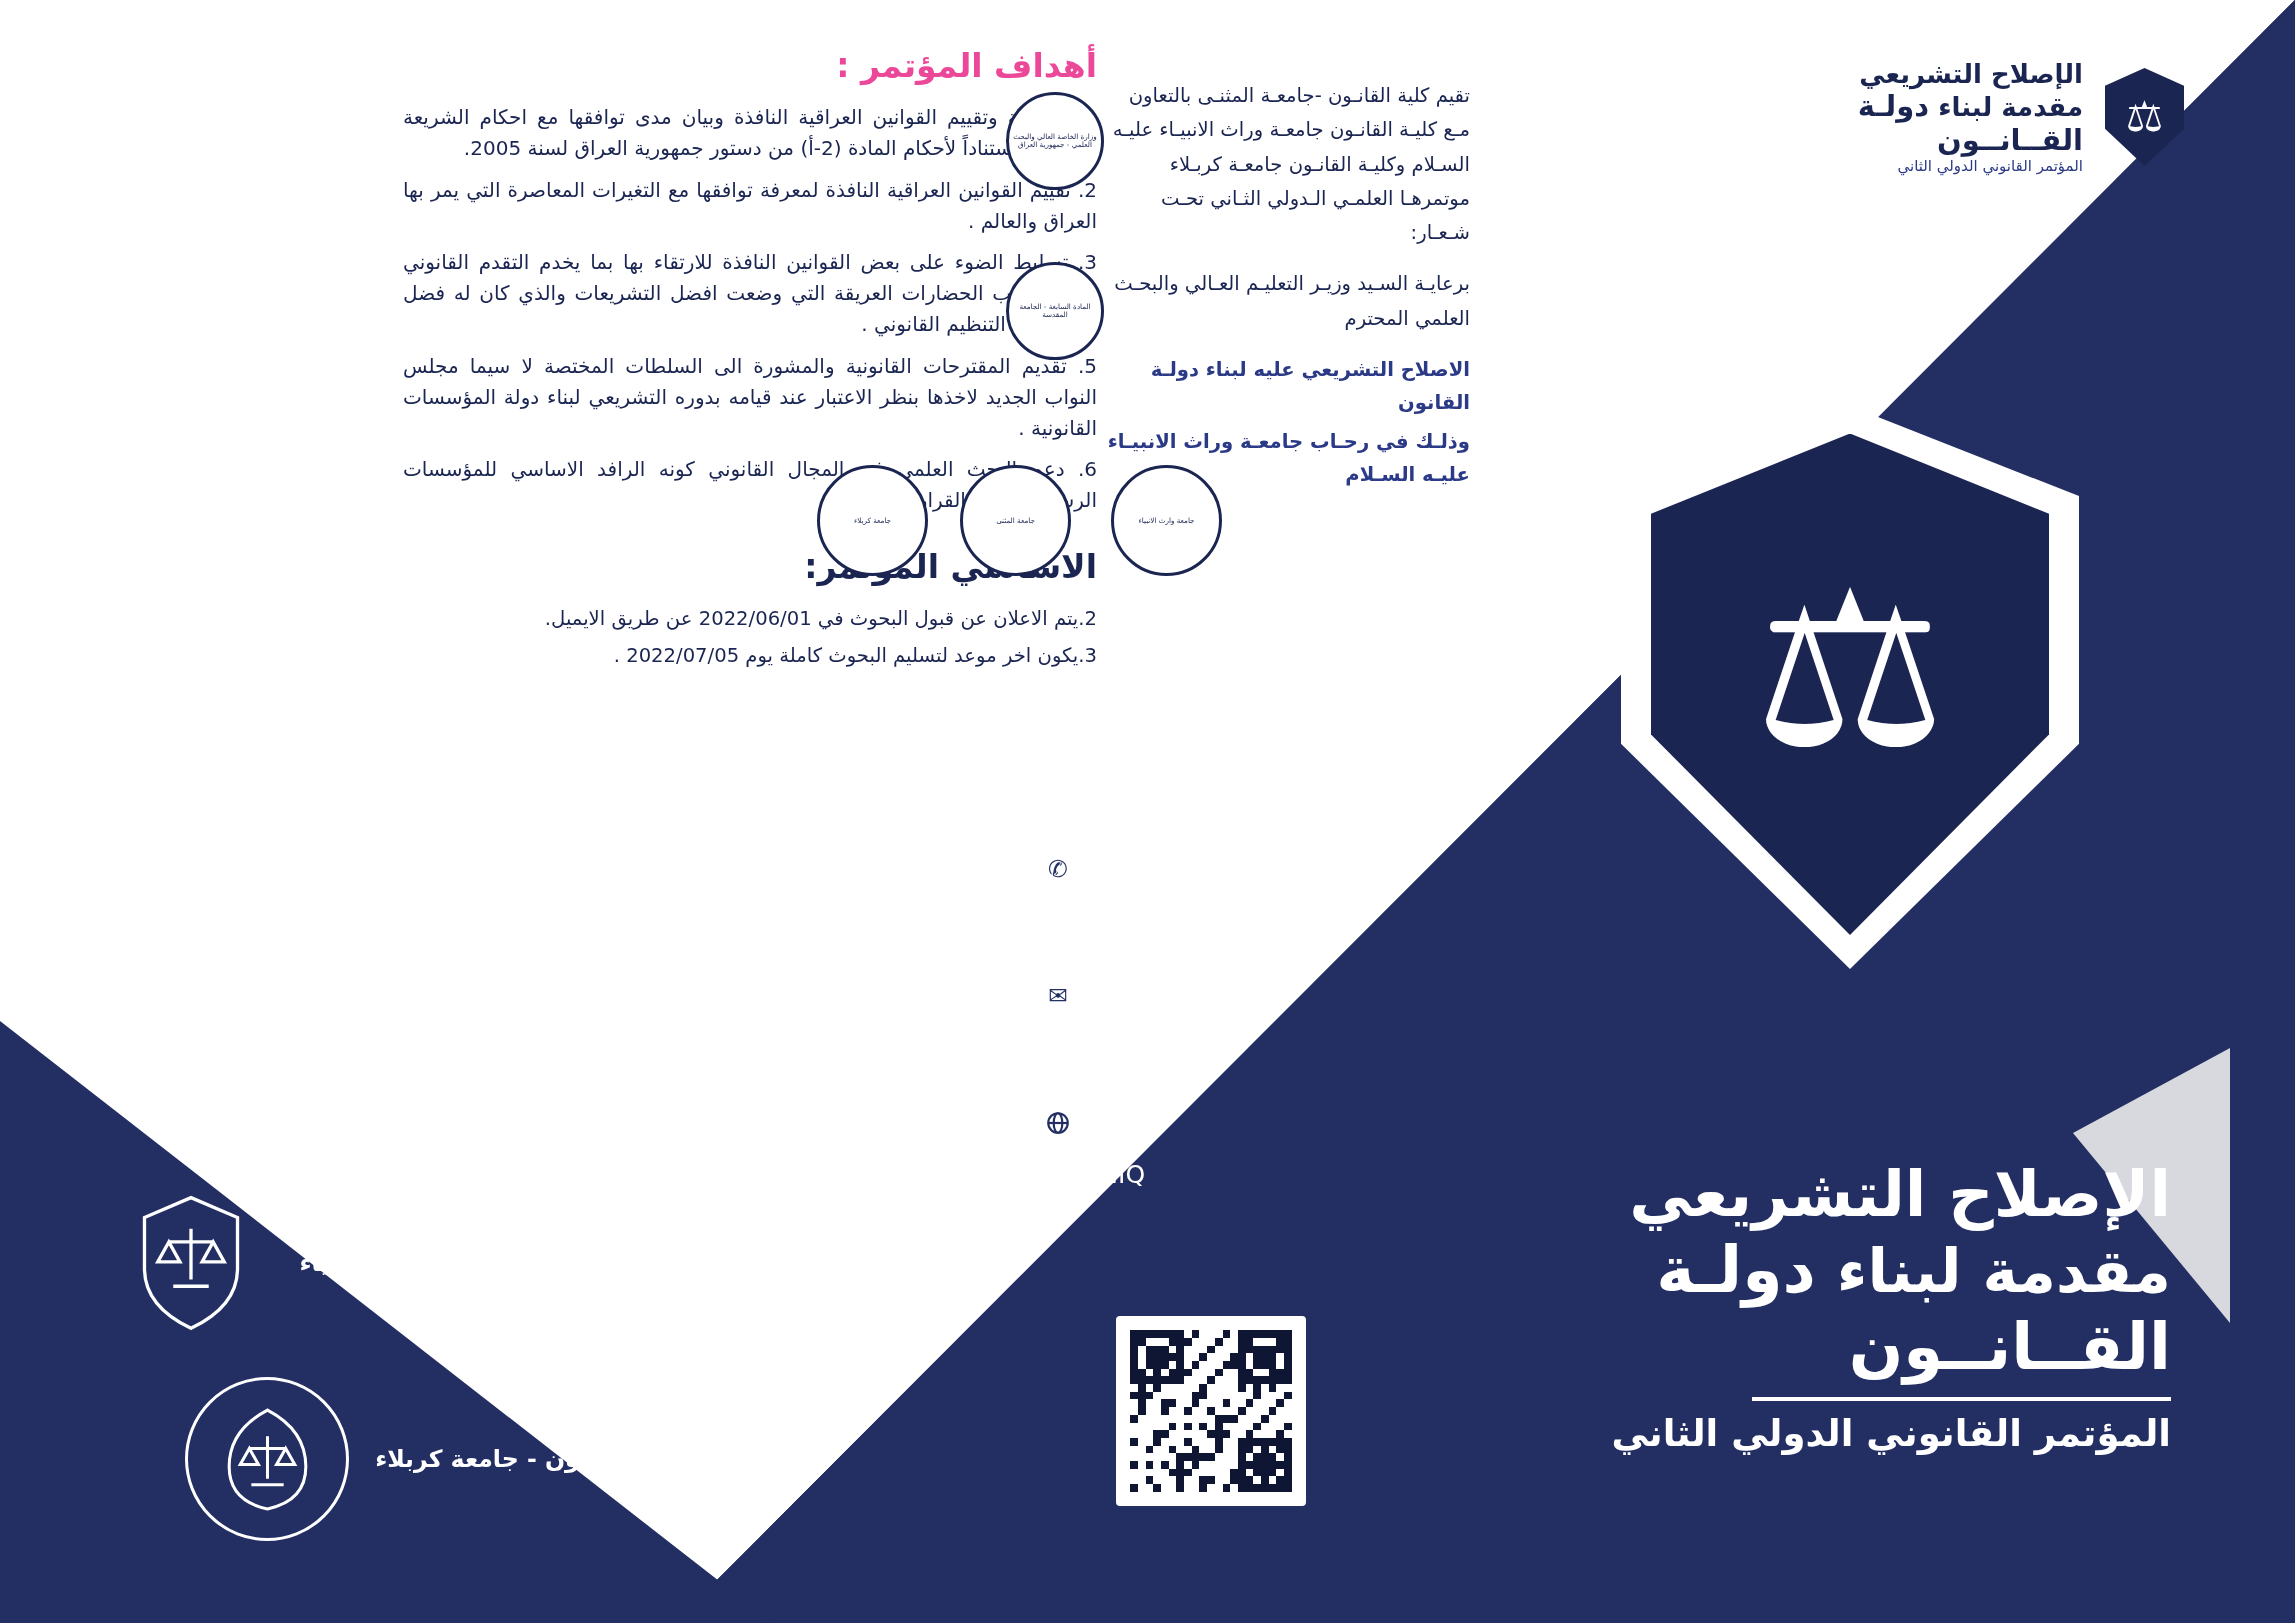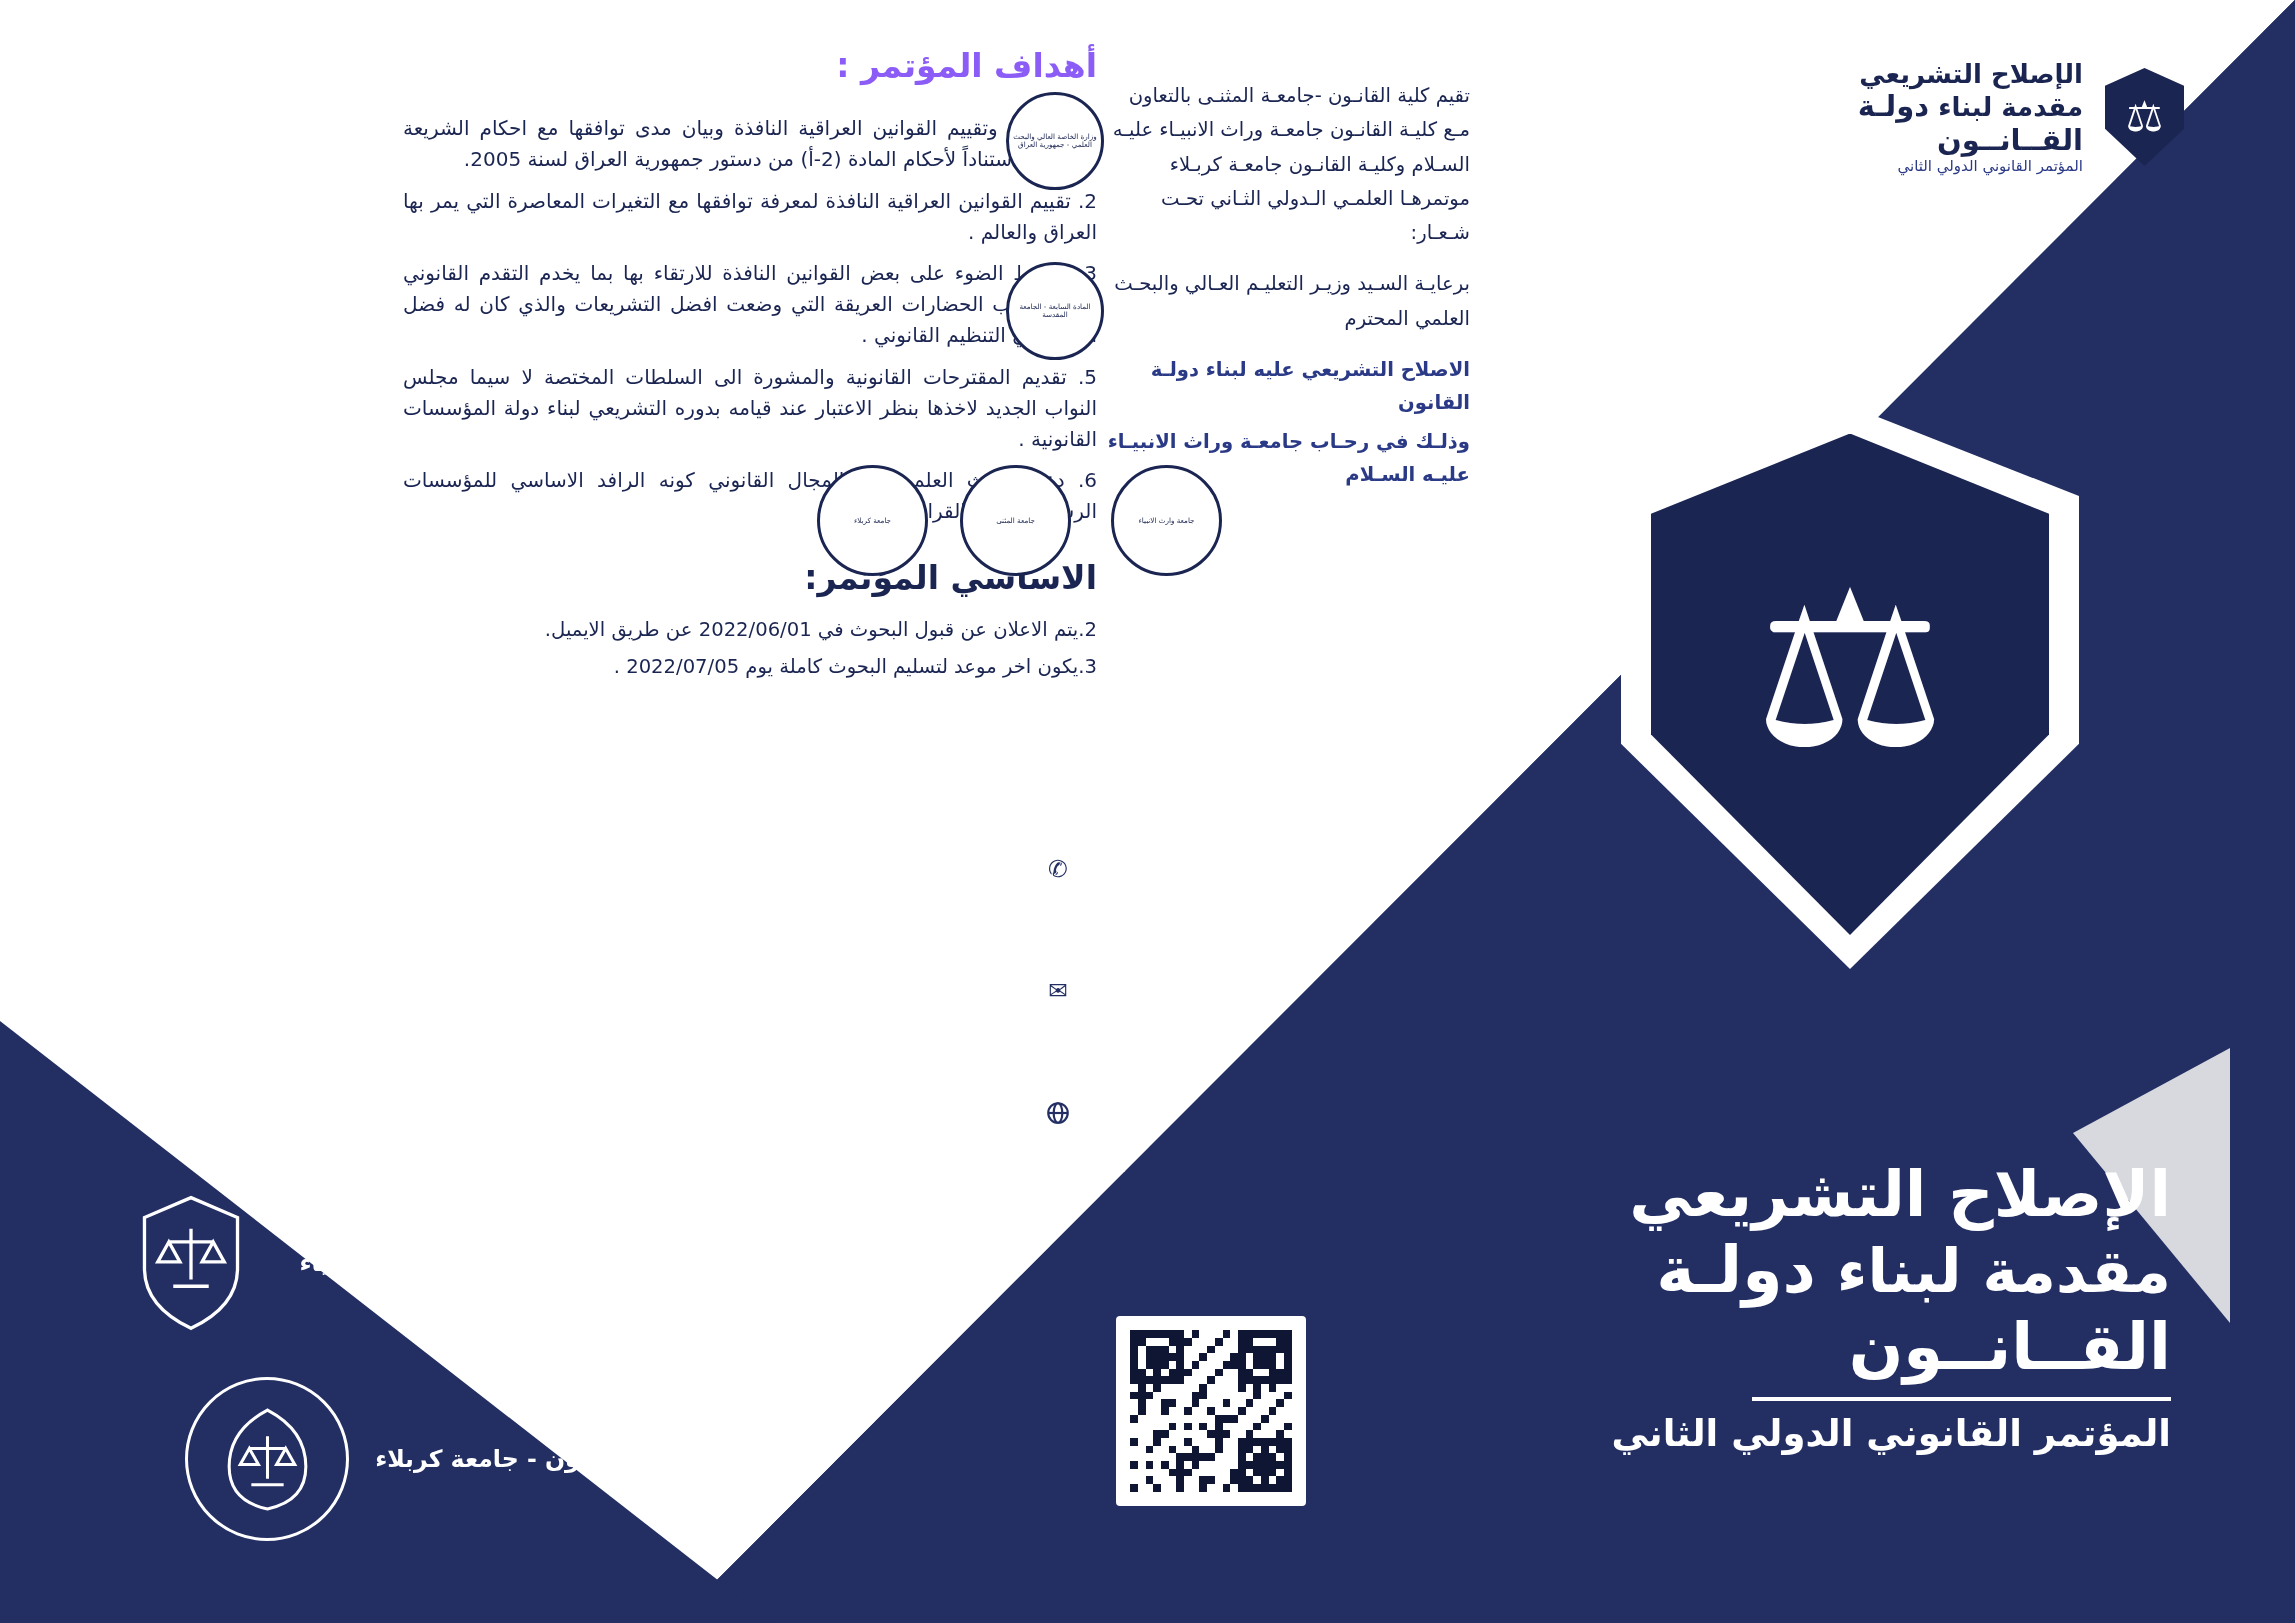--- a/index.html
+++ b/index.html
@@ -65,21 +65,21 @@
     background:#d7d9de;
     clip-path:polygon(157px 0, 157px 275px, 0 85px);
   }
 
   
   .col-objectives{
     position:absolute;right:1198px;top:46px;width:694px;
     text-align:right;color:#1b2552;direction:rtl;
   }
   .h-title{
-    font-size:33px;font-weight:bold;color:#8b5cf6;margin:0 0 28px 0;
+    font-size:33px;font-weight:bold;color:#ec4899;margin:0 0 17px 0;
   }
   .obj-list{font-size:20px;line-height:1.55;color:#1b2552;}
   .obj-list p{margin:0 0 10.5px 0;text-align:justify;}
   .dates-title{font-size:33px;font-weight:bold;margin:31px 0 15.7px 0;color:#1b2552;}
   .dates-list{font-size:19.6px;line-height:1.7;}
   .dates-list p{margin:0 0 3.9px 0;}
 
   
   .col-sponsor{
     position:absolute;right:825px;top:79px;width:367px;
@@ -137,21 +137,21 @@
   
   .contact{
     position:absolute;right:1021px;top:733px;width:432px;text-align:center;color:#ffffff;direction:rtl;
   }
   .contact h2{font-size:45px;font-weight:bold;margin:0 0 59px 0;}
   .c-item{margin-bottom:37px;}
   .c-ico{
     width:48px;height:48px;border-radius:50%;background:#ffffff;color:#232f63;
     display:flex;align-items:center;justify-content:center;margin:0 auto 13px auto;font-size:23.6px;
   }
-  .c-text{font-size:20px;color:#ffffff;direction:ltr;}
+  .c-text{font-size:25px;color:#ffffff;direction:ltr;}
 
   
   .qr{
     position:absolute;right:989px;top:1316px;width:190px;height:190px;
     background:#ffffff;padding:14.4px;box-sizing:border-box;border-radius:3.9px;
   }
   .qr-grid{width:100%;height:100%;display:grid;grid-template-columns:repeat(21,1fr);grid-template-rows:repeat(21,1fr);}
   .qr-grid i{background:#0f1633;}
 
   

